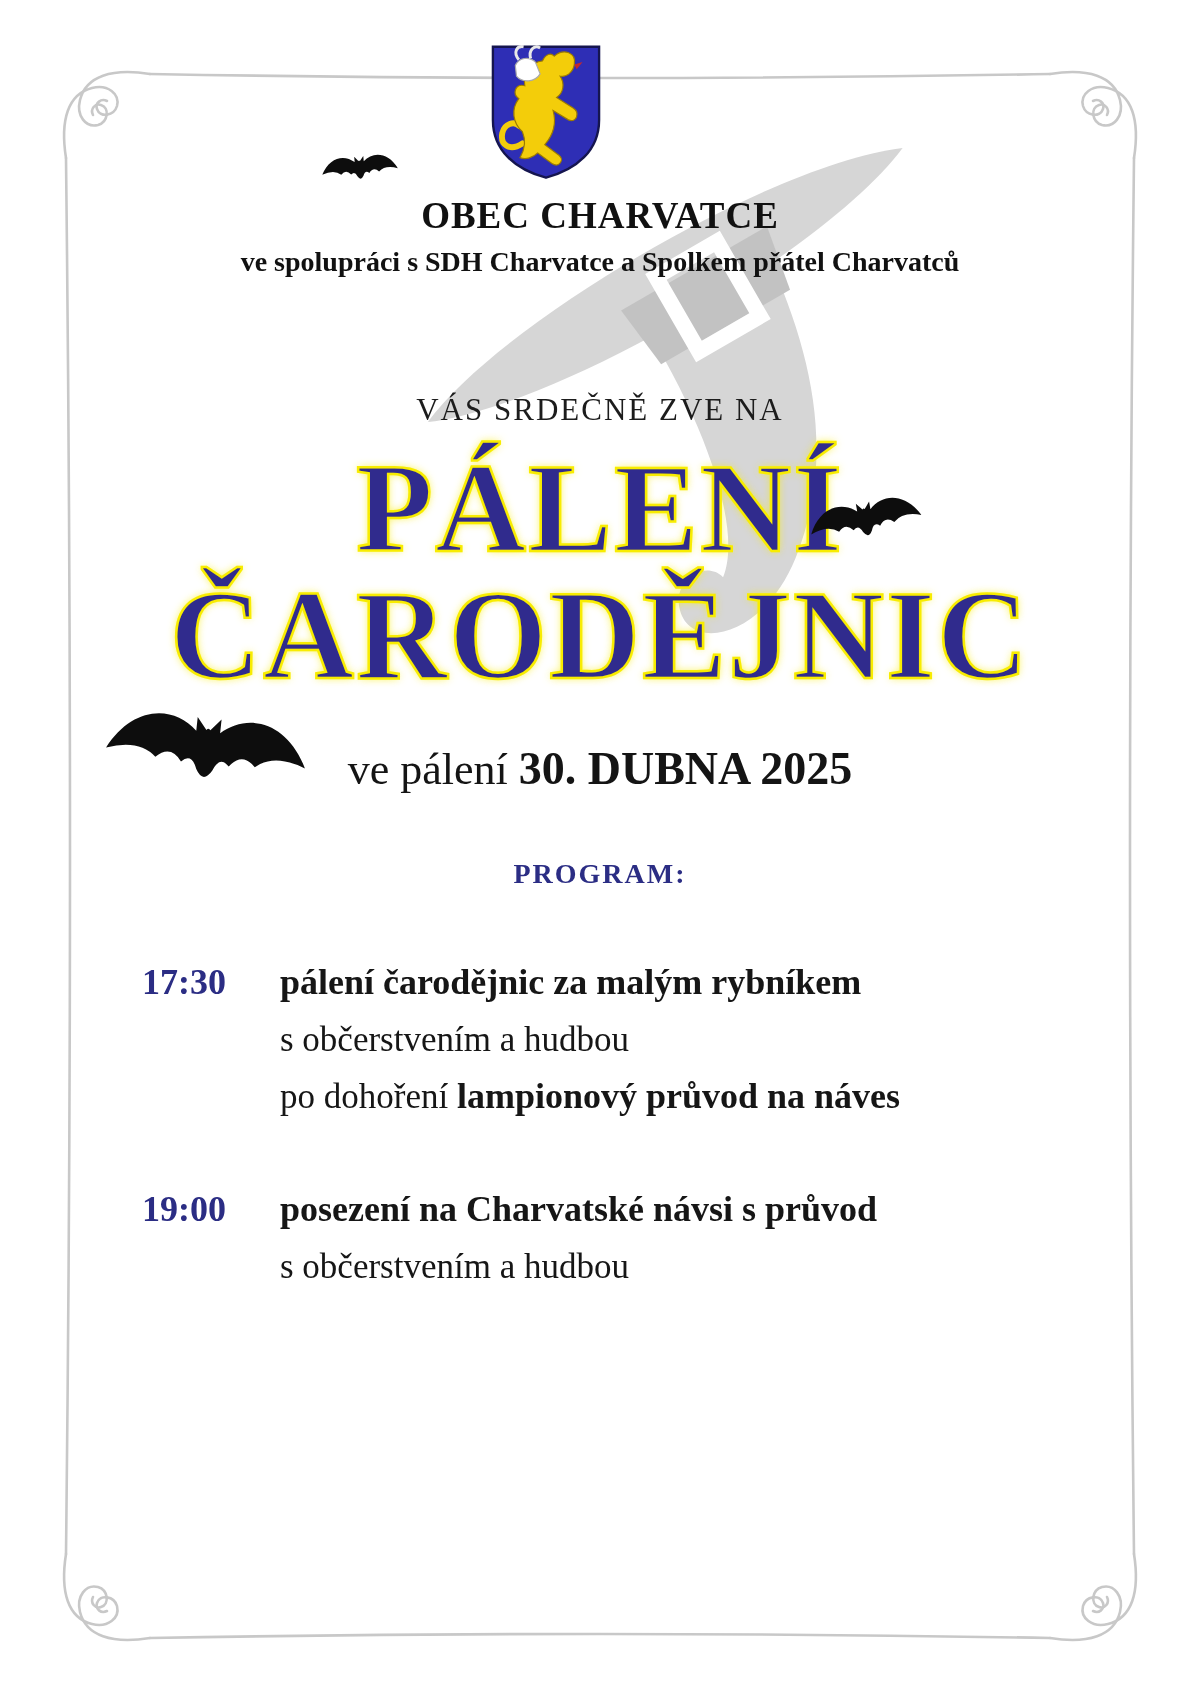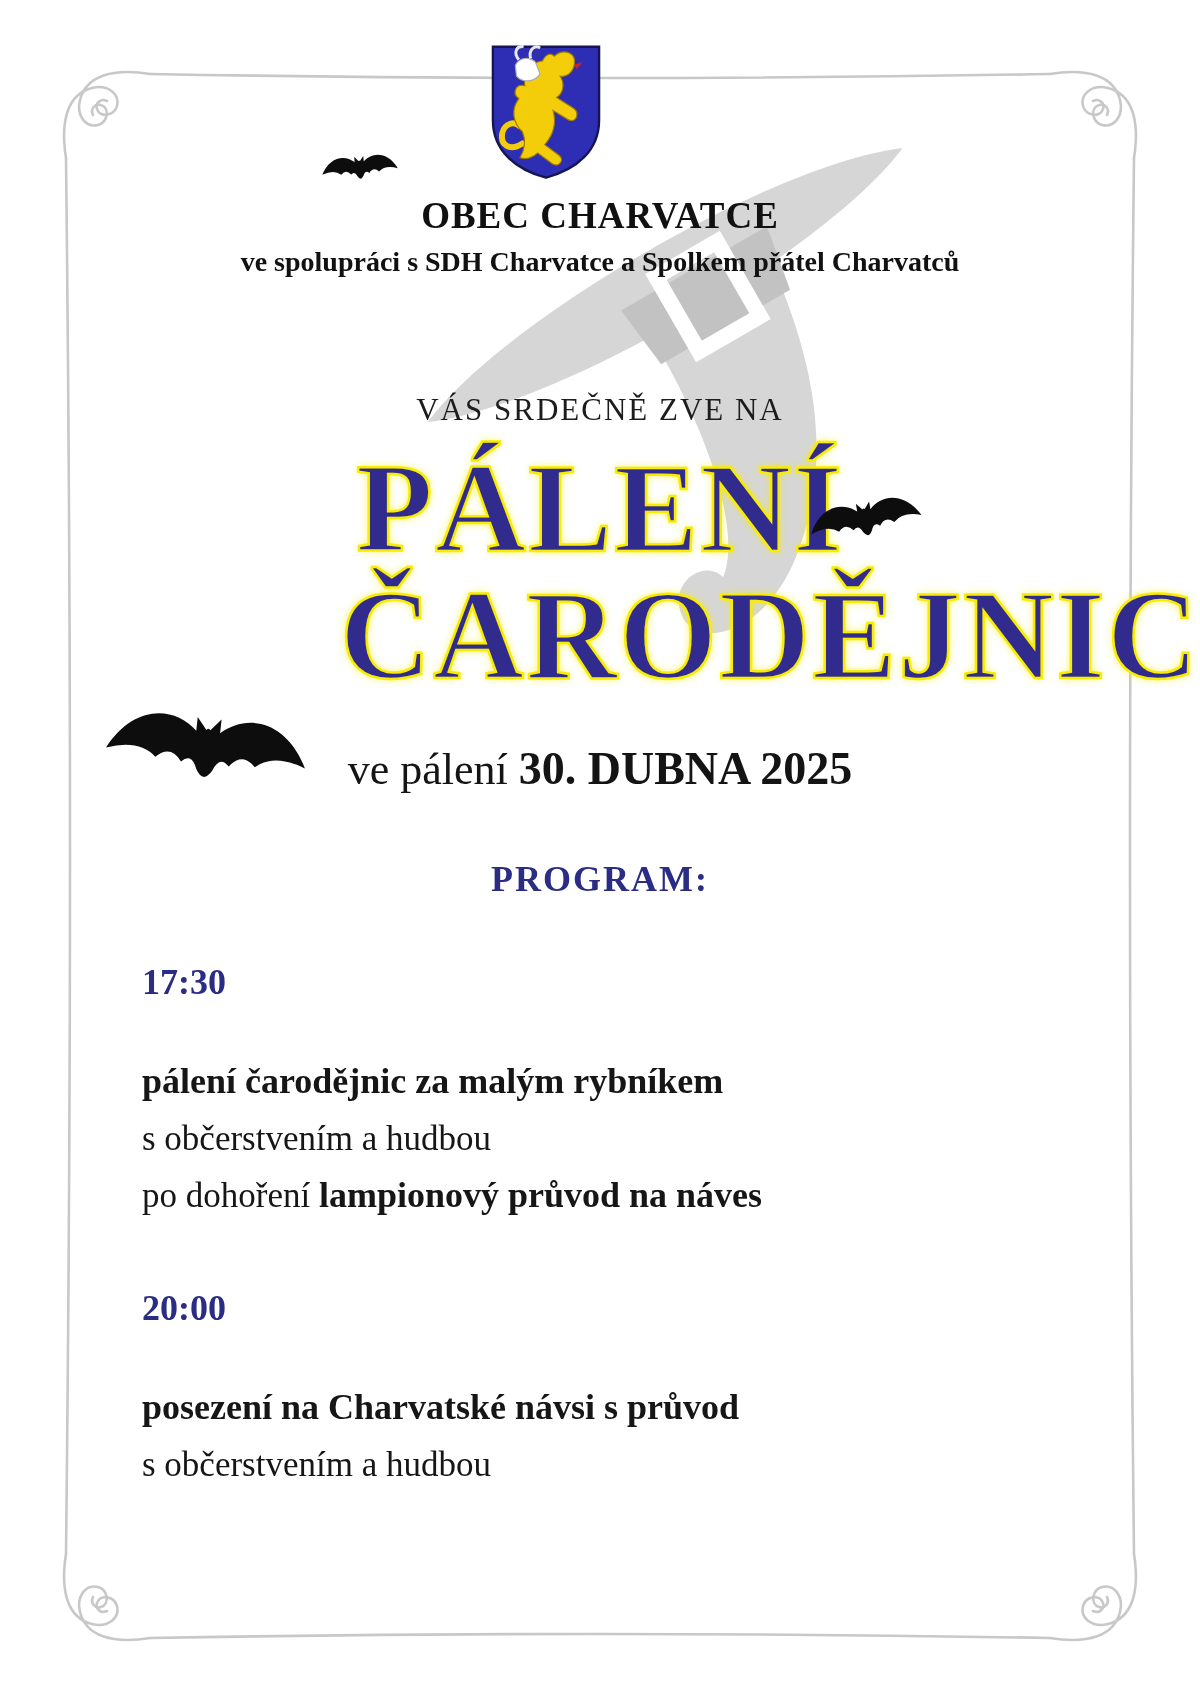--- a/index.html
+++ b/index.html
@@ -37,29 +37,29 @@
     font-weight: bold;
     font-size: 126px;
     line-height: 1;
     letter-spacing: 2px;
     color: #302b8d;
     -webkit-text-stroke: 2.5px #f8ec00;
     text-shadow: 0 0 9px rgba(248, 236, 0, 0.75);
     white-space: nowrap;
   }
   .title1 { top: 438px; }
-  .title2 { top: 565px; text-align: right; }
+  .title2 { top: 565px; }
 
   .date-line { top: 734px; font-size: 44px; color: #141414; }
   .date-line .date-bold { font-size: 46px; font-weight: bold; }
 
-  .program-heading { top: 850px; font-size: 36px; font-weight: bold; letter-spacing: 2px; color: #2b2d84; }
+  .program-heading { top: 850px; font-size: 28px; font-weight: bold; letter-spacing: 2px; color: #2b2d84; }
 
   .program { position: absolute; left: 142px; top: 946px; z-index: 3; }
-  .prog-row { display: flex; align-items: flex-start; gap: 42px; flex-direction: column; }
+  .prog-row { display: flex; align-items: flex-start; gap: 42px; }
   .prog-row + .prog-row { margin-top: 56px; }
   .prog-time { font-size: 36px; font-weight: bold; color: #2b2d84; line-height: 57px; min-width: 96px; }
   .prog-lines { font-size: 35px; line-height: 57px; color: #161616; }
   .prog-title { font-size: 36px; font-weight: bold; }
   .bold-part { font-weight: bold; font-size: 36px; }
 
   .footer-note { top: 1378px; font-size: 36px; font-weight: bold; letter-spacing: 1px; color: #2b2d84; }
 </style>
 </head>
 <body>
@@ -140,21 +140,21 @@
         <div class="prog-title">pálení čarodějnic za malým rybníkem</div>
         <div>s občerstvením a hudbou</div>
         <div>
           <span>po dohoření</span>
           <span class="bold-part">lampionový průvod na náves</span>
         </div>
       </div>
     </div>
 
     <div class="prog-row">
-      <div class="prog-time">20:00</div>
+      <div class="prog-time">19:00</div>
       <div class="prog-lines">
         <div class="prog-title">posezení na Charvatské návsi s průvod</div>
         <div>s občerstvením a hudbou</div>
       </div>
     </div>
   </div>
 
 
 </div>
 

